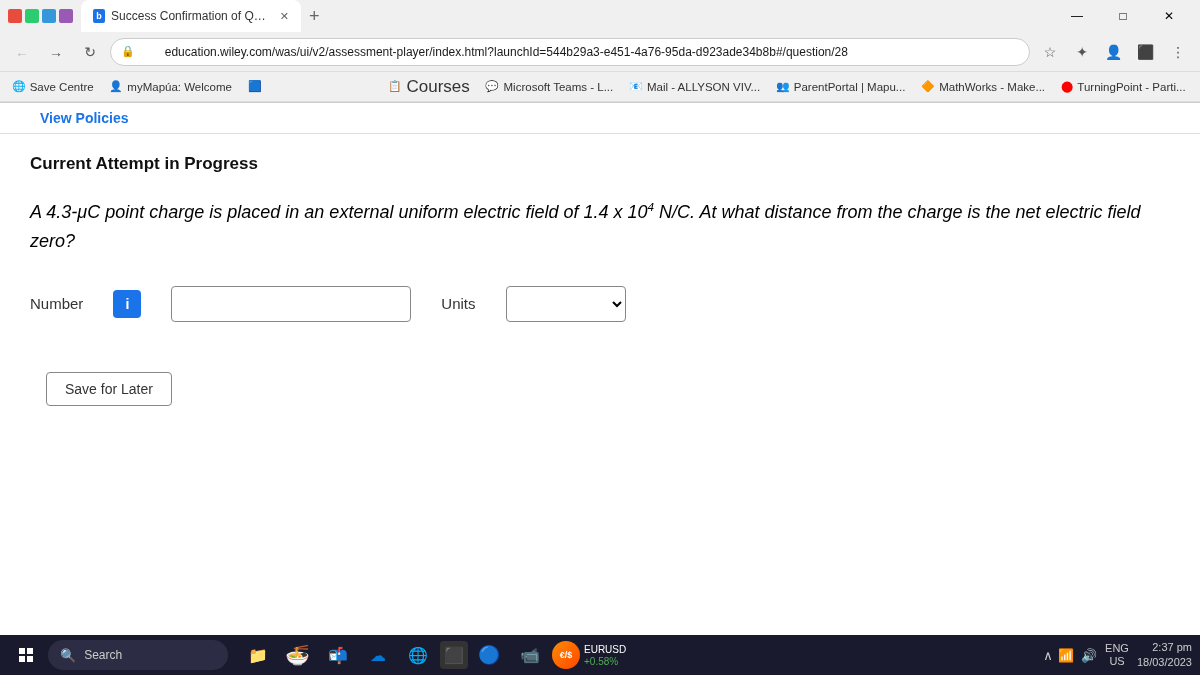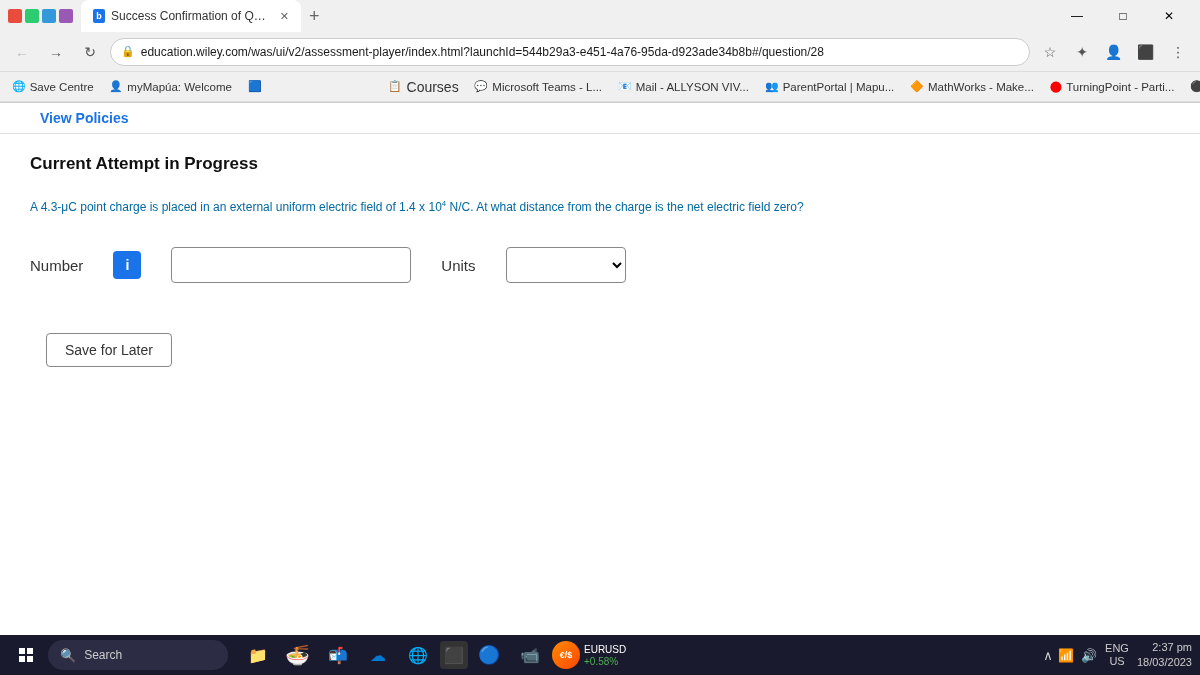--- a/index.html
+++ b/index.html
@@ -14,36 +14,36 @@
     .tab-close { font-size: 11px; color: #666; cursor: pointer; margin-left: 4px; }
     .tab-add { background: none; border: none; font-size: 18px; color: #666; cursor: pointer; margin-left: 4px; }
     .win-controls { margin-left: auto; display: flex; gap: 0; }
     .win-btn { width: 46px; height: 32px; border: none; background: none; font-size: 12px; cursor: pointer; display: flex; align-items: center; justify-content: center; }
 
     .nav-bar { display: flex; align-items: center; height: 40px; background: #f0f0f0; padding: 0 8px; gap: 6px; border-bottom: 1px solid #ddd; }
     .nav-btn { width: 28px; height: 28px; border: none; background: none; cursor: pointer; font-size: 14px; color: #555; display: flex; align-items: center; justify-content: center; border-radius: 50%; }
     .nav-btn.disabled { color: #bbb; cursor: default; }
     .address-bar { flex: 1; display: flex; align-items: center; background: #fff; border: 1px solid #ccc; border-radius: 20px; padding: 0 10px; height: 28px; gap: 6px; font-size: 12px; }
     .address-lock { color: #555; font-size: 11px; }
-    .address-text { flex: 1; font-size: 12px; color: #1a1a1a; overflow: hidden; text-overflow: ellipsis; white-space: nowrap; }
+    .address-text { flex: 1; font-size: 12px; color: #1a1a1a; overflow: hidden; text-overflow: ellipsis; white-space: nowrap; margin-left: 24px; }
     .nav-icons { display: flex; gap: 4px; align-items: center; }
     .nav-icon-btn { width: 28px; height: 28px; border: none; background: none; cursor: pointer; font-size: 14px; color: #555; display: flex; align-items: center; justify-content: center; border-radius: 50%; }
 
     .bookmarks-bar { display: flex; align-items: center; height: 30px; background: #f0f0f0; padding: 0 8px; gap: 8px; border-bottom: 1px solid #ddd; overflow: hidden; }
     .bookmark-item { display: flex; align-items: center; gap: 4px; font-size: 11.5px; color: #333; cursor: pointer; white-space: nowrap; padding: 2px 4px; border-radius: 4px; }
 
     
     .page-content { background: #fff; padding: 0; overflow: hidden; }
 
     .view-policies { color: #1a73e8; font-size: 14px; font-weight: 600; padding: 20px 20px; cursor: pointer; }
 
     .content-area { padding: 20px 30px; }
     .current-attempt { font-size: 17px; font-weight: bold; color: #111; margin-bottom: 24px; }
 
-    .question-text { font-size: 12px; color: #0369a1; line-height: 1.6; margin-bottom: 30px; }
+    .question-text { font-size: 18px; color: #000000; line-height: 1.6; margin-bottom: 30px; font-style: italic; }
 
     .answer-row { display: flex; align-items: center; gap: 30px; margin-bottom: 40px; }
     .number-label { font-size: 15px; color: #333; font-weight: normal; }
     .info-btn { width: 28px; height: 28px; background: #1a73e8; color: white; border: none; border-radius: 4px; font-size: 14px; font-weight: bold; cursor: pointer; display: flex; align-items: center; justify-content: center; }
     .number-input { width: 240px; height: 36px; border: 1px solid #888; border-radius: 4px; padding: 0 8px; font-size: 14px; outline: none; }
     .units-label { font-size: 15px; color: #333; }
     .units-select { width: 120px; height: 36px; border: 1px solid #888; border-radius: 4px; padding: 0 8px; font-size: 14px; background: white; cursor: pointer; appearance: auto; }
 
     .bottom-row { display: flex; align-items: center; justify-content: space-between; padding: 10px 16px; }
     .save-later-btn { border: 1px solid #888; background: #fff; border-radius: 4px; padding: 8px 18px; font-size: 14px; cursor: pointer; color: #333; }
@@ -125,21 +125,21 @@
     <div class="bookmark-item">
       <span style="font-size:11px;">👤</span>
       <span style="font-size:11.5px;">myMapúa: Welcome</span>
     </div>
     <div class="bookmark-item">
       <span style="font-size:11px;">🟦</span>
       <span style="font-size:11.5px;margin-top:44px;">Microsoft Office Ho...</span>
     </div>
     <div class="bookmark-item">
       <span style="font-size:11px;">📋</span>
-      <span style="font-size:14px;">Courses</span>
+      <span style="font-size:17px;">Courses</span>
     </div>
     <div class="bookmark-item">
       <span style="font-size:11px;">💬</span>
       <span style="font-size:11.5px;">Microsoft Teams - L...</span>
     </div>
     <div class="bookmark-item">
       <span style="font-size:11px;">📧</span>
       <span style="font-size:11.5px;text-align:center;">Mail - ALLYSON VIV...</span>
     </div>
     <div class="bookmark-item">

